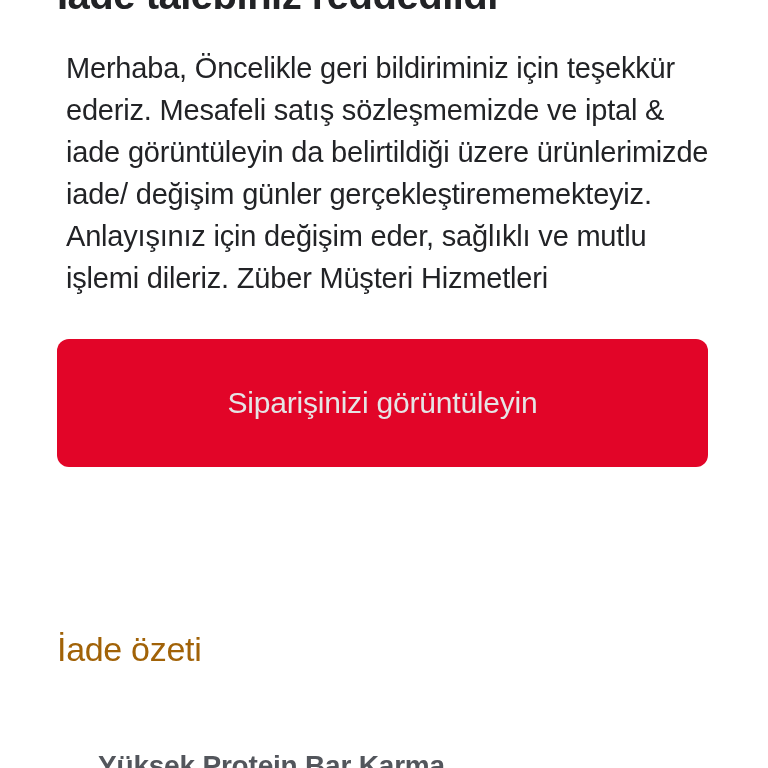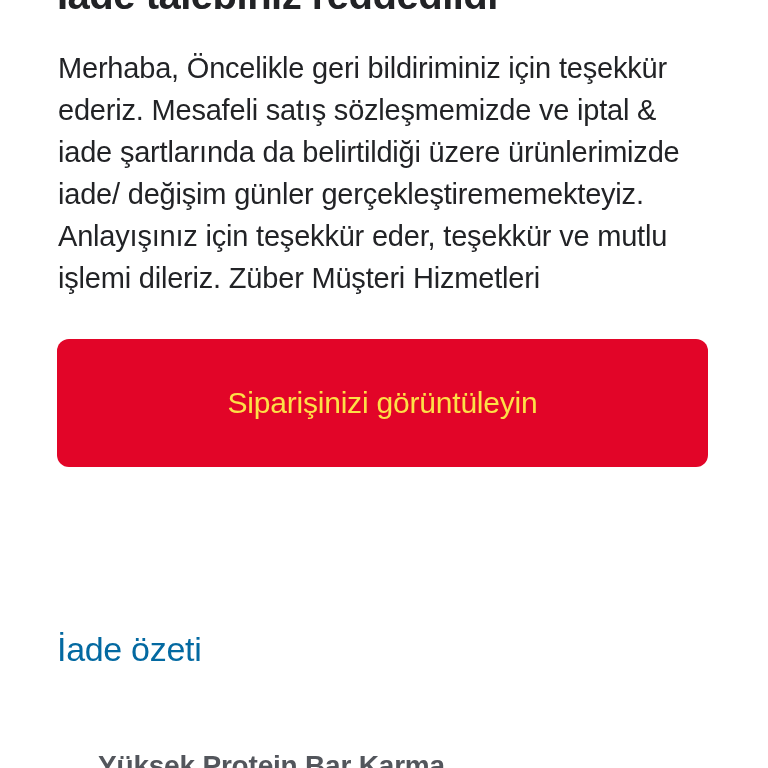--- a/index.html
+++ b/index.html
@@ -31,21 +31,21 @@
     font-size: 40px;
     font-weight: 700;
     letter-spacing: -0.5px;
     white-space: nowrap;
     color: #222326;
   }
 
   
   .message {
     position: absolute;
-    left: 58px;
+    left: 66px;
     top: 47px;
     width: 680px;
     font-size: 29px;
     line-height: 42px;
     letter-spacing: -0.2px;
     color: #222326;
   }
   .message .line {
     white-space: nowrap;
   }
@@ -53,42 +53,42 @@
   
   .view-order-button {
     position: absolute;
     left: 57px;
     top: 339px;
     width: 651px;
     height: 128px;
     background: #e20528;
     border: none;
     border-radius: 12px;
-    color: #fde047;
+    color: #e5e5e5;
     font-family: "Liberation Sans", sans-serif;
     font-size: 30px;
     font-weight: 400;
     letter-spacing: -0.2px;
     display: flex;
     align-items: center;
     justify-content: center;
     cursor: pointer;
     padding: 0;
   }
 
   
   .summary-title {
     position: absolute;
     left: 57px;
     top: 630px;
     margin: 0;
     font-size: 34px;
     font-weight: 400;
     letter-spacing: -0.3px;
-    color: #0369a1;
+    color: #a16207;
   }
 
   
   .product-line {
     position: absolute;
     left: 98px;
     top: 750px;
     font-size: 28px;
     font-weight: 700;
     letter-spacing: -0.2px;
@@ -101,23 +101,23 @@
 
 <div class="page">
 
   <div class="title-clip">
     <h1 class="page-title">İade talebiniz reddedildi</h1>
   </div>
 
   <div class="message">
     <div class="line">Merhaba, Öncelikle geri bildiriminiz için teşekkür</div>
     <div class="line">ederiz. Mesafeli satış sözleşmemizde ve iptal &amp;</div>
-    <div class="line">iade şartlarında da belirtildiği üzere ürünlerimizde</div>
+    <div class="line">iade görüntüleyin da belirtildiği üzere ürünlerimizde</div>
     <div class="line">iade/ değişim günler gerçekleştirememekteyiz.</div>
-    <div class="line">Anlayışınız için teşekkür eder, teşekkür ve mutlu</div>
+    <div class="line">Anlayışınız için değişim eder, sağlıklı ve mutlu</div>
     <div class="line">işlemi dileriz. Züber Müşteri Hizmetleri</div>
   </div>
 
   <button class="view-order-button">Siparişinizi görüntüleyin</button>
 
   <h2 class="summary-title">İade özeti</h2>
 
   <div class="product-line">Yüksek Protein Bar Karma</div>
 
 </div>

